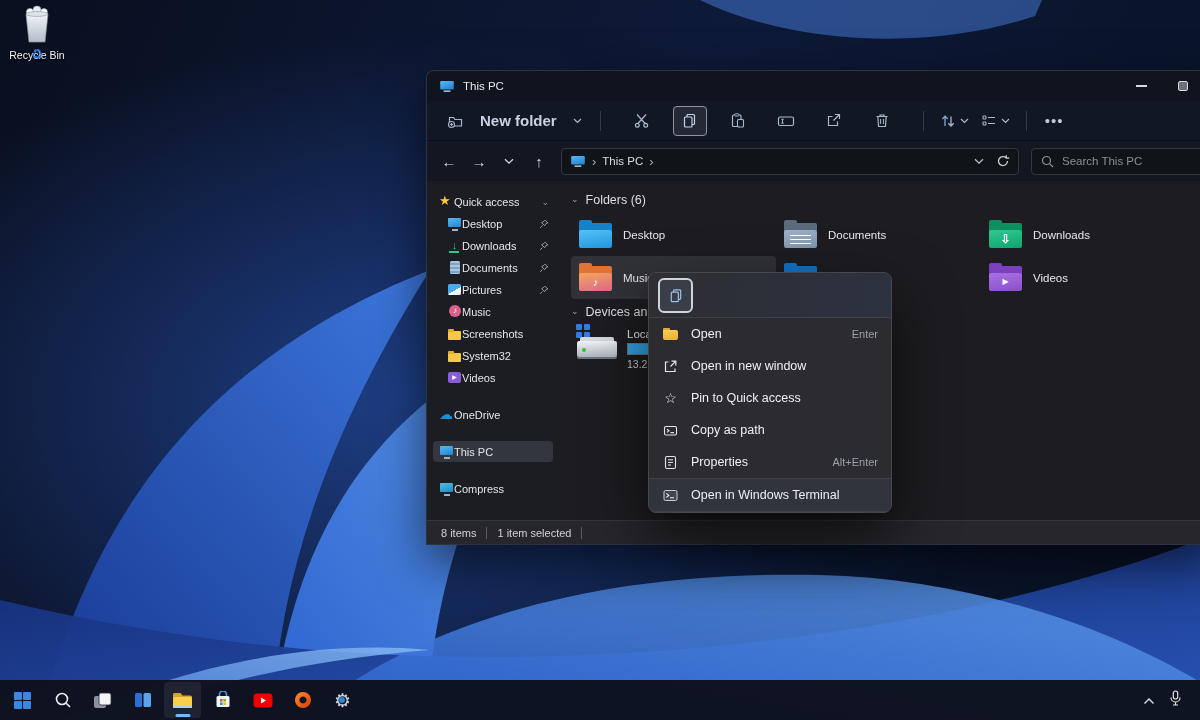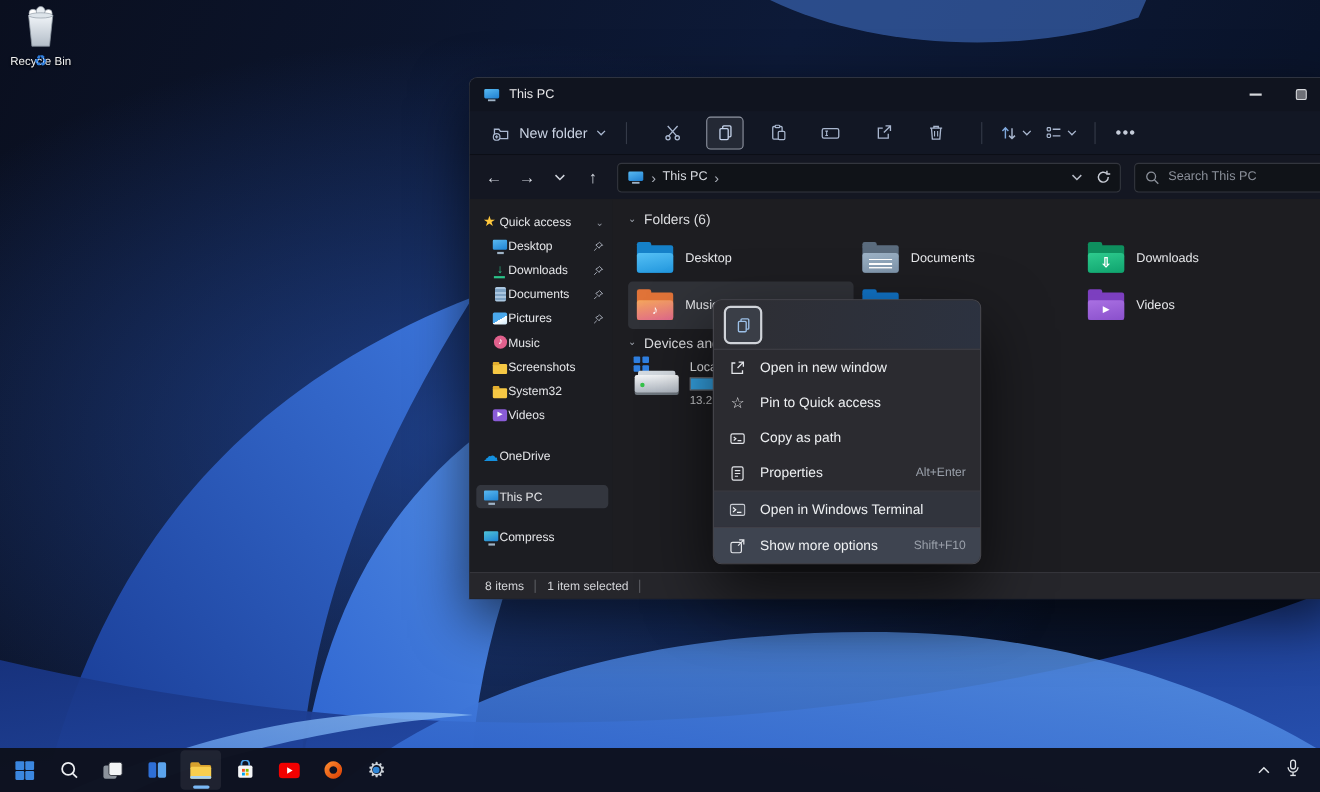--- a/index.html
+++ b/index.html
@@ -33,22 +33,22 @@
 
   
   .mini-monitor { position:relative; width:16px; height:13px; display:inline-block; }
   .mini-monitor::before { content:''; position:absolute; left:0; top:0; width:16px; height:10px; border-radius:1.5px;
     background:linear-gradient(160deg,#57b9f2,#1f7fd0); }
   .mini-monitor::after { content:''; position:absolute; left:4px; bottom:0; width:8px; height:2px; background:#9fb3c6; }
   .mini-monitor.sm { transform:scale(.85); }
 
   
   .toolbar { height:40px; background:#121724; border-bottom:1px solid #0b0e16; display:flex; align-items:center; padding:0 12px; flex:0 0 auto; }
-  .tb-new { display:flex; align-items:center; gap:8px; background:none; border:none; color:#c9d2e2; font-size:13px;
-    font-family:inherit; padding:5px 8px; border-radius:4px; }
+  .tb-new { display:flex; align-items:center; gap:16px; background:none; border:none; color:#c9d2e2; font-size:15px;
+    font-family:inherit; padding:5px 8px; border-radius:4px;font-weight:bold; }
   .tb-sep { width:1px; height:20px; background:#343a48; margin:0 10px; }
   .tb-ico { width:34px; height:30px; display:flex; align-items:center; justify-content:center; border-radius:4px; background:none; border:none; }
   .tb-ico.focused { background:rgba(255,255,255,.08); outline:1.5px solid #8d93a0; outline-offset:-1px; }
   .tb-ico svg, .tb-new svg { display:block; }
   .tb-combo { display:flex; align-items:center; gap:4px; background:none; border:none; padding:4px 6px; border-radius:4px; }
   .tb-more { color:#c4cbd8; font-size:15px; letter-spacing:1px; background:none; border:none; padding:2px 8px; }
   .tb-gap { width:14px; }
 
   
   .navrow { height:40px; background:#141722; display:flex; align-items:center; padding:0 8px; gap:2px; flex:0 0 auto; }
@@ -532,20 +532,27 @@
     <span class="cm-iconbtn">
       <svg width="16" height="17" viewBox="0 0 17 17">
         <rect x="6" y="2.5" width="7.5" height="10" rx="1" fill="none" stroke="#9cc0e8" stroke-width="1.3"></rect>
         <rect x="3.5" y="5" width="7.5" height="10" rx="1" fill="#3a3e47" stroke="#9cc0e8" stroke-width="1.3"></rect>
       </svg>
     </span>
   </div>
 
   <div class="cm-item">
     <span class="cm-icon">
+        <span class="mini-folder"></span>
+      </span>
+    <span class="cm-label">Open</span>
+    <span class="cm-shortcut">Enter</span>
+  </div>
+  <div class="cm-item">
+    <span class="cm-icon">
       <svg width="15" height="15" viewBox="0 0 15 15">
         <path d="M5.5 3 H2.5 v9.5 H12 V9.5" fill="none" stroke="#e4e6ea" stroke-width="1.2"></path>
         <path d="M8.5 2.2 h4.3 v4.3 M12.8 2.2 L7.5 7.5" fill="none" stroke="#e4e6ea" stroke-width="1.2"></path>
       </svg>
     </span>
     <span class="cm-label">Open in new window</span>
     <span class="cm-shortcut"></span>
   </div>
   <div class="cm-item">
     <span class="cm-icon">
@@ -579,30 +586,20 @@
     <span class="cm-icon">
       <svg width="15" height="13" viewBox="0 0 15 13">
         <rect x="1" y="1.5" width="13" height="10" rx="1.5" fill="#42464f" stroke="#c9ccd3" stroke-width="1"></rect>
         <path d="M3.4 4.4 l2.4 2 -2.4 2 M7 8.8 h4" fill="none" stroke="#f0f2f5" stroke-width="1.1"></path>
       </svg>
     </span>
     <span class="cm-label">Open in Windows Terminal</span>
     <span class="cm-shortcut"></span>
   </div>
   <div class="cm-sep"></div>
-  <div class="cm-item hl">
-    <span class="cm-icon">
-      <svg width="15" height="15" viewBox="0 0 15 15">
-        <rect x="1.5" y="4" width="9.5" height="9.5" rx="1.5" fill="none" stroke="#e4e6ea" stroke-width="1.1"></rect>
-        <path d="M9 1.8 h4.2 v4.2 M13.2 1.8 L8 7" fill="none" stroke="#e4e6ea" stroke-width="1.1"></path>
-      </svg>
-    </span>
-    <span class="cm-label">Show more options</span>
-    <span class="cm-shortcut">Shift+F10</span>
-  </div>
 </div>
 
 <div class="taskbar">
   <div class="tb-icons">
     <button class="tk-btn">
       <svg width="19" height="19" viewBox="0 0 19 19">
         <rect x="1" y="1" width="8" height="8" rx="1" fill="#3b87e0"></rect>
           <rect x="10" y="1" width="8" height="8" rx="1" fill="#3b87e0"></rect>
         <rect x="1" y="10" width="8" height="8" rx="1" fill="#3b87e0"></rect>
           <rect x="10" y="10" width="8" height="8" rx="1" fill="#3b87e0"></rect>

